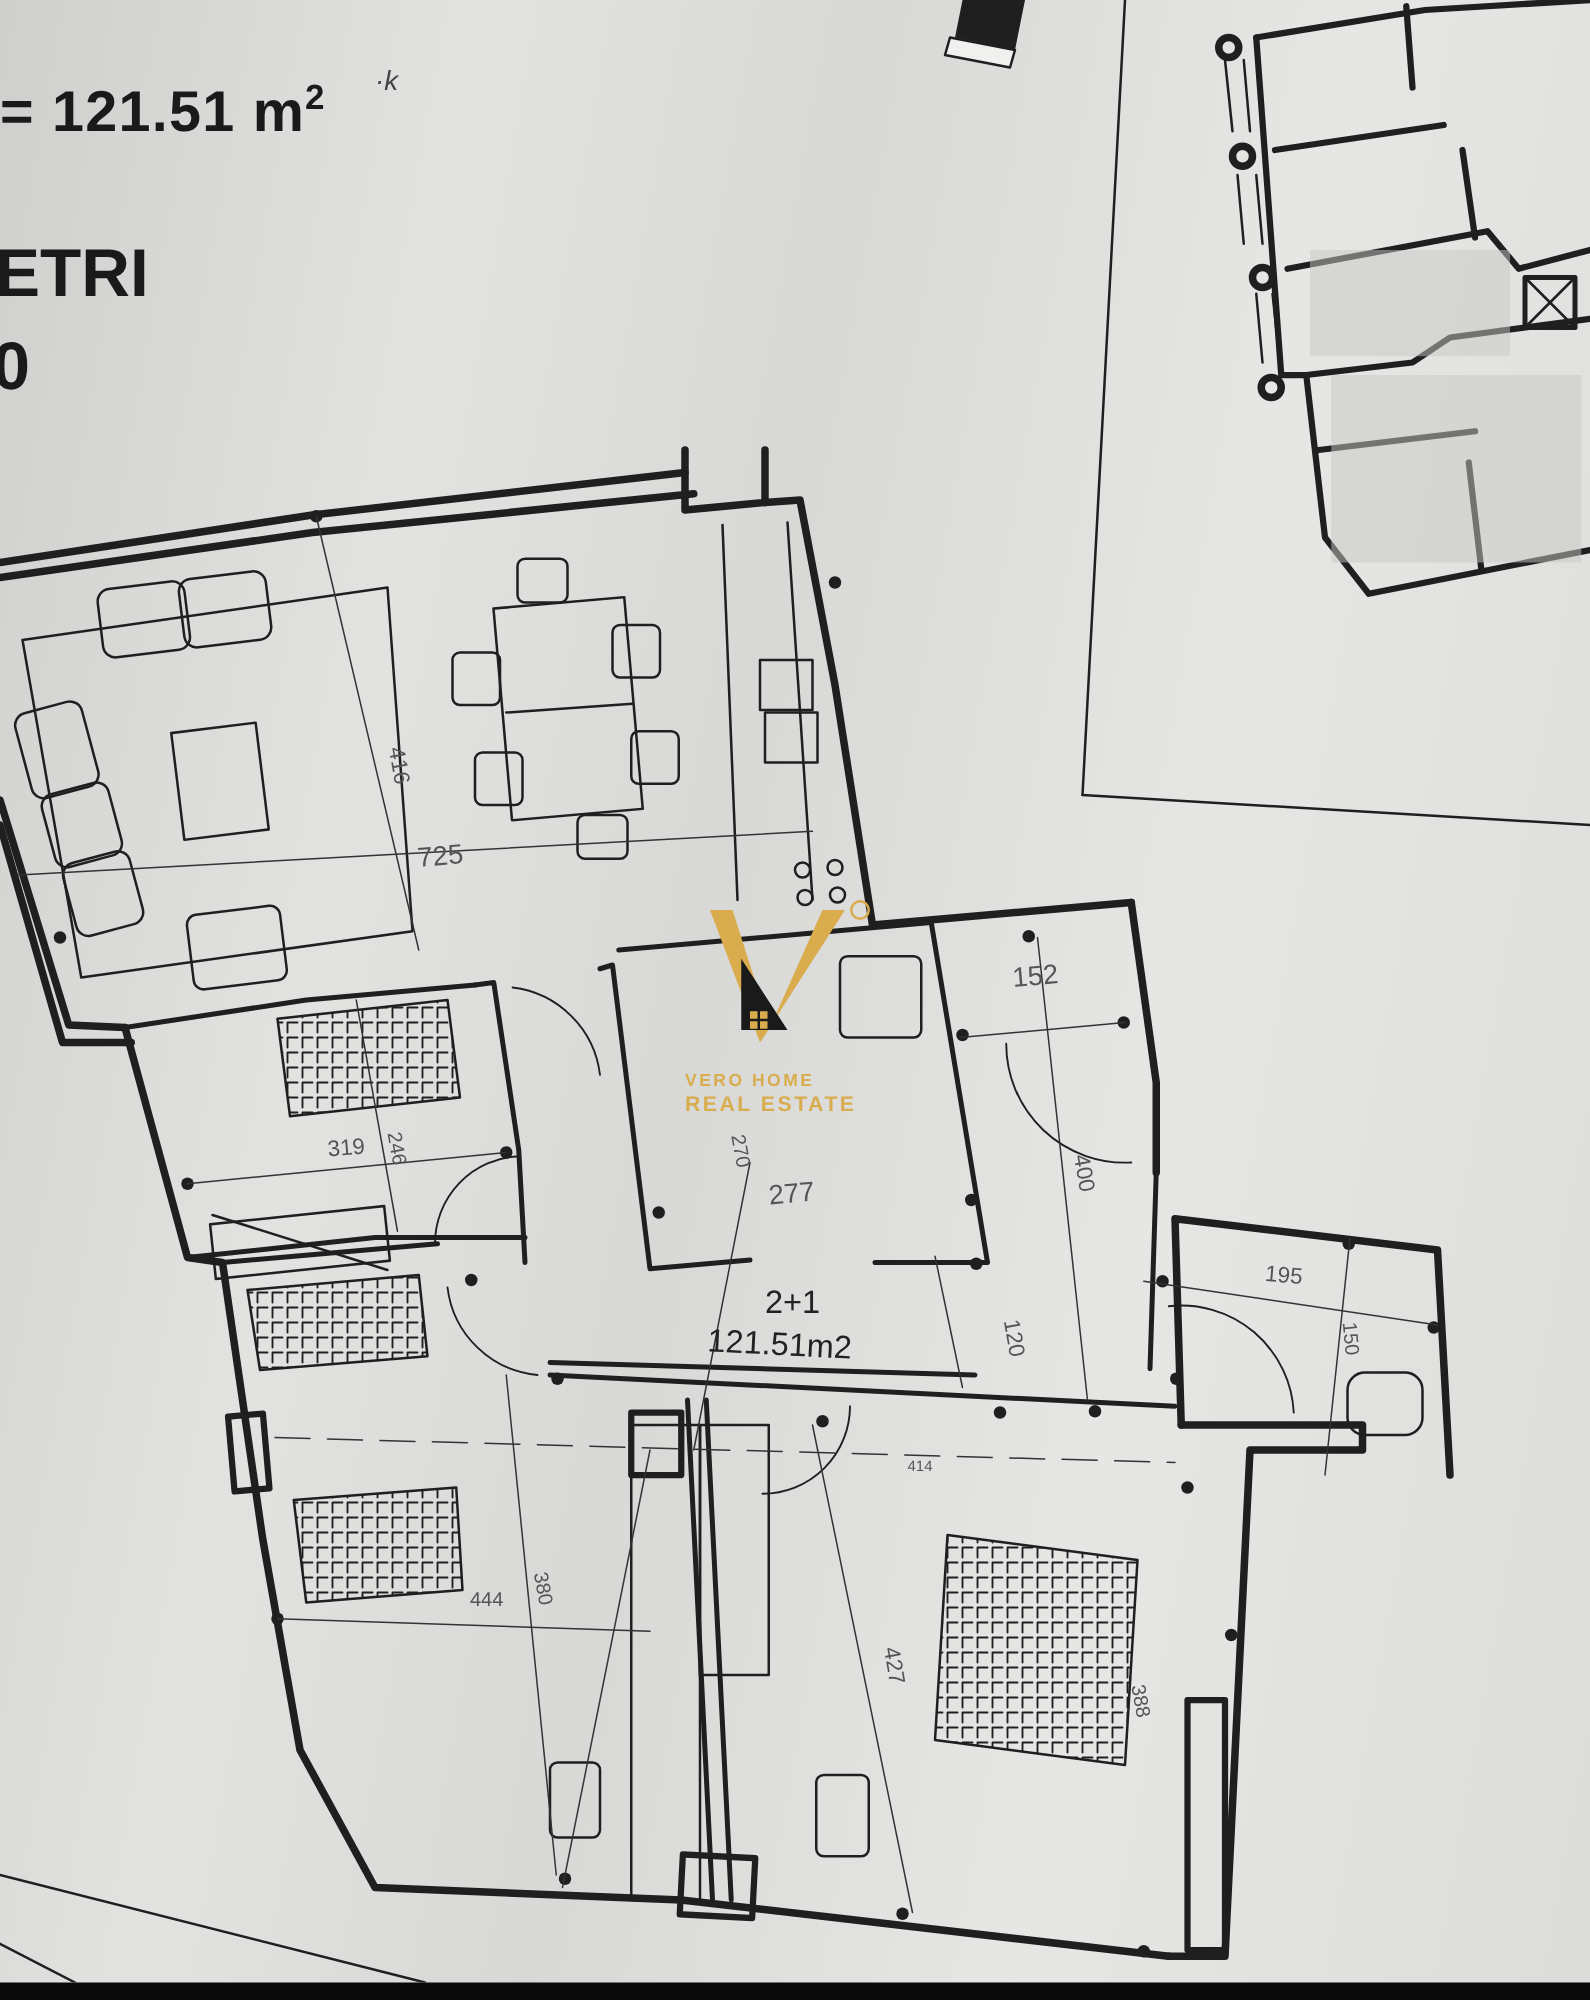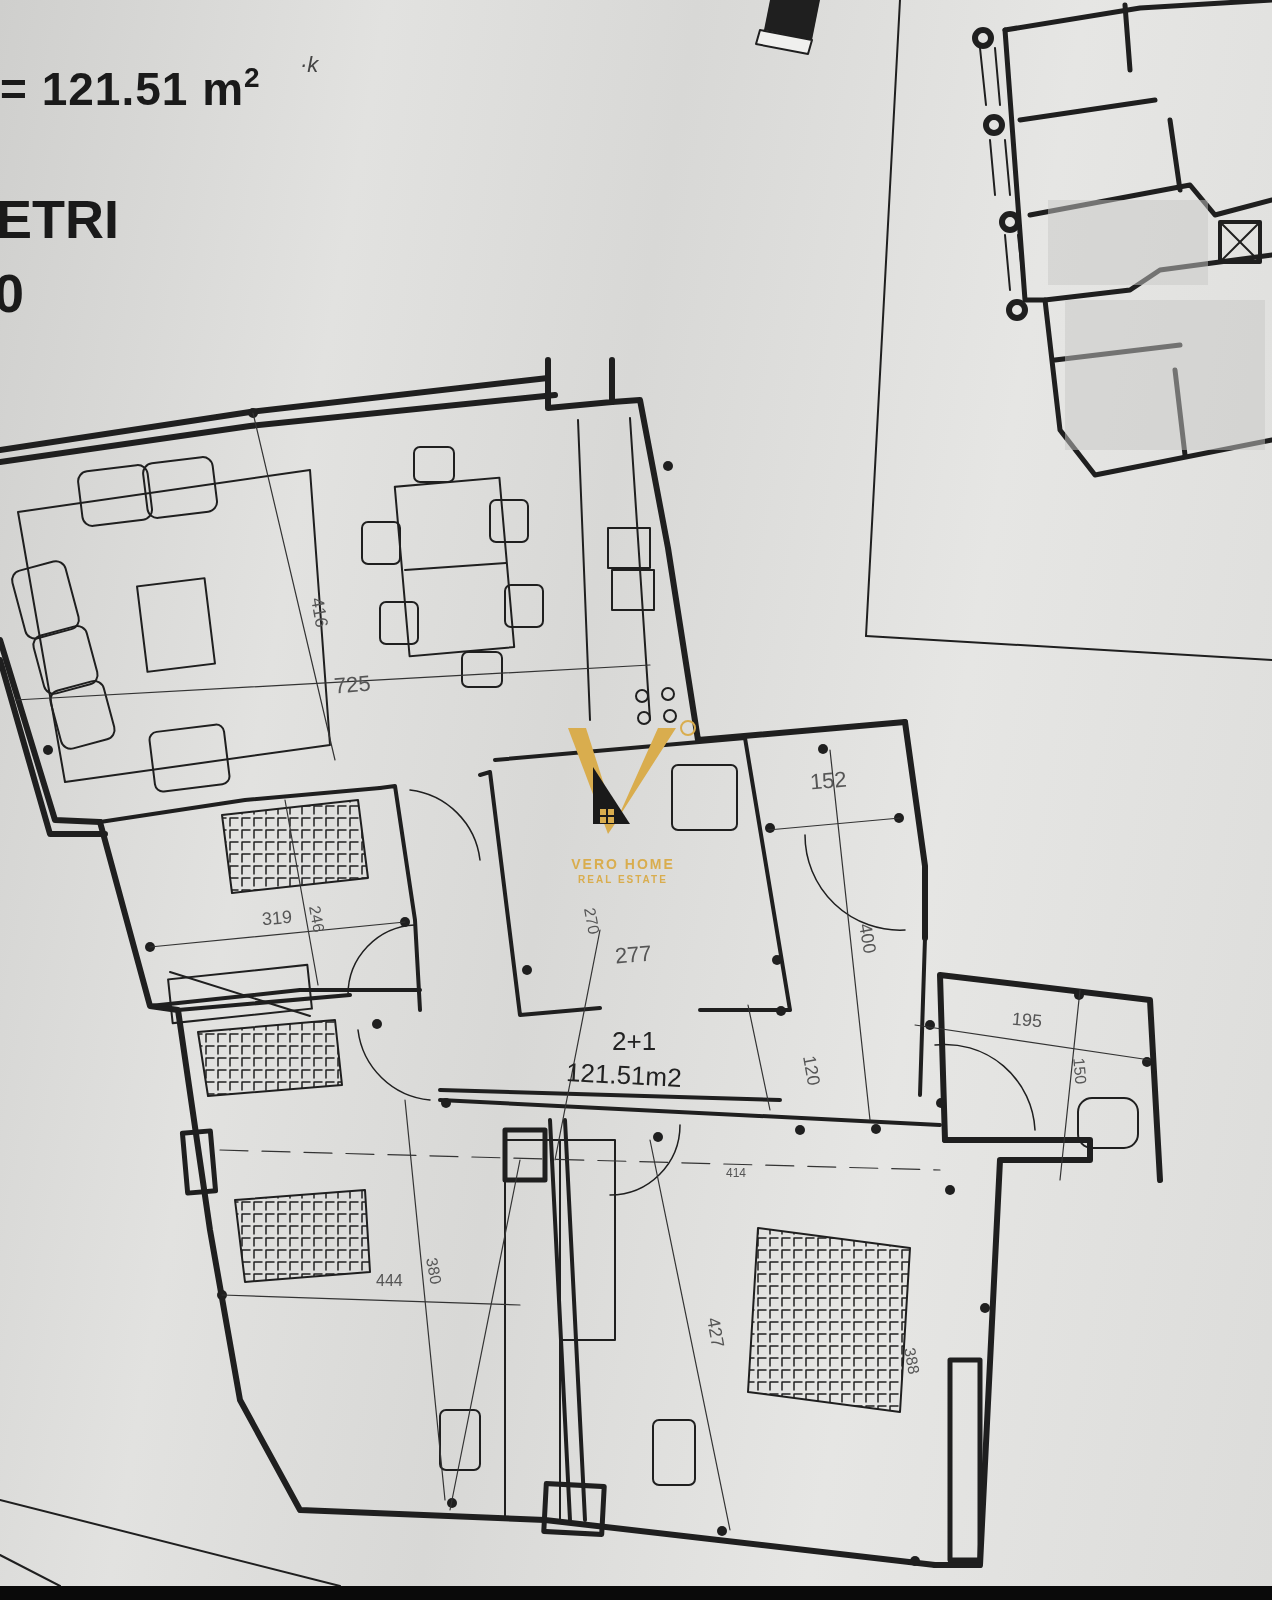--- a/index.html
+++ b/index.html
@@ -17,21 +17,21 @@
     .header-text { position: absolute; color: #1a1a1a; font-weight: bold; }
     .area-header { left: 0; top: 26px; font-size: 46px; letter-spacing: 1px; margin-top: 36px; }
     .area-header sup { font-size: 28px; vertical-align: 18px; }
     .scribble { position: absolute; left: 300px; top: 52px; font-size: 22px; color: #444; font-style: italic; }
     .title-frag { left: -4px; top: 188px; font-size: 54px; }
     .num-frag { left: -6px; top: 262px; font-size: 54px; }
     .plan-svg { position: absolute; left: 0; top: 0; }
     .dim { position: absolute; font-family: "Liberation Sans", sans-serif; color: #555; font-size: 22px; }
     .unit-label { position: absolute; color: #222; font-size: 26px; }
     .logo { position: absolute; left: 548px; top: 712px; width: 150px; height: 180px; }
-    .logo-text { position: absolute; left: 0; width: 150px; text-align: center; color: #d9ad4e; font-weight: bold; letter-spacing: 2px; }
+    .logo-text { position: absolute; left: 0; width: 150px; color: #d9ad4e; font-weight: bold; letter-spacing: 2px; }
   </style>
 </head>
 <body>
 
 <div class="paper"></div>
 
 <div class="header-text area-header">
   <span>= </span><span>121.51 m</span><sup>2</sup>
 </div>
 <div class="scribble">·k</div>
@@ -261,16 +261,16 @@
     <polygon points="20,16 38,16 68,110 60,122" fill="#d9ad4e"></polygon>
     <polygon points="60,122 68,110 110,16 128,16" fill="#d9ad4e"></polygon>
     <polygon points="45,55 45,112 82,112" fill="#1a1a1a"></polygon>
     <rect x="52" y="97" width="6" height="6" fill="#d9ad4e"></rect>
       <rect x="60" y="97" width="6" height="6" fill="#d9ad4e"></rect>
     <rect x="52" y="105" width="6" height="6" fill="#d9ad4e"></rect>
       <rect x="60" y="105" width="6" height="6" fill="#d9ad4e"></rect>
     <circle cx="140" cy="16" r="7" fill="none" stroke="#d9ad4e" stroke-width="2"></circle>
   </svg>
   <div class="logo-text" style="top:144px;font-size:14px;">VERO HOME</div>
-  <div class="logo-text" style="top:162px;font-size:10px;">REAL ESTATE</div>
+  <div class="logo-text" style="top:162px;font-size:17px;">REAL ESTATE</div>
 </div>
 
 <div class="bottom-bar"></div>
 
 </body></html>

